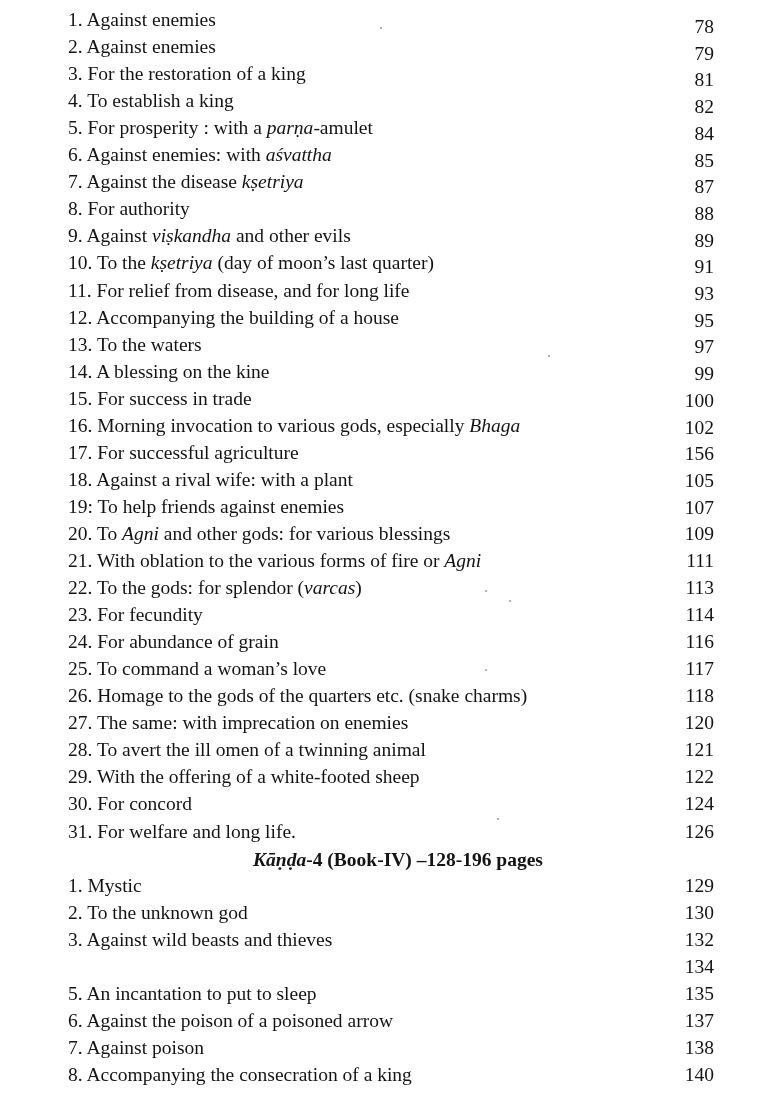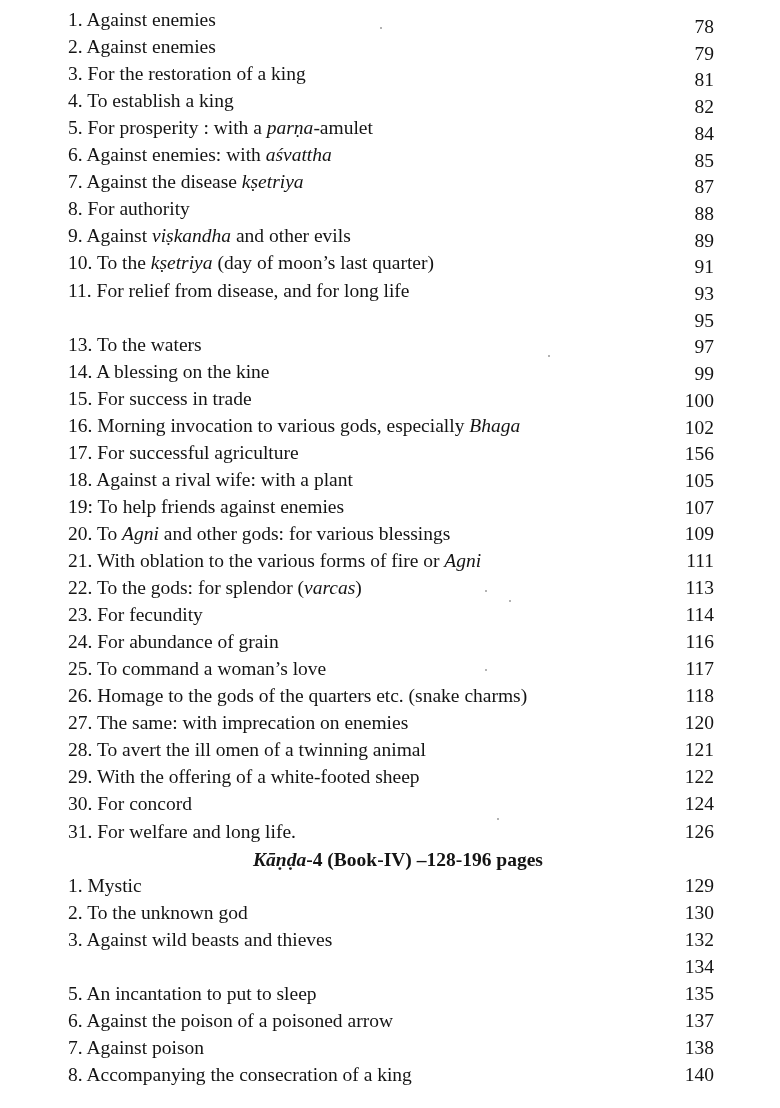--- a/index.html
+++ b/index.html
@@ -106,20 +106,21 @@
       </div>
       <div class="row" style="top: 249.45px;">
         <span class="title"><span>10. </span><span>To the </span><i>kṣetriya</i><span> (day of moon’s last quarter)</span></span>
         <span class="page-num" style="top: 3.85px;">91</span>
       </div>
       <div class="row" style="top: 276.5px;">
         <span class="title"><span>11. </span><span>For relief from disease, and for long life</span></span>
         <span class="page-num" style="top: 3.5px;">93</span>
       </div>
       <div class="row" style="top: 303.55px;">
+        <span class="title"><span>12. </span><span>Accompanying the building of  a house</span></span>
         <span class="page-num" style="top: 3.15px; margin-left: 40px;">95</span>
       </div>
       <div class="row" style="top: 330.6px;">
         <span class="title"><span>13. </span><span>To the waters</span></span>
         <span class="page-num" style="top: 2.8px; text-align: center;">97</span>
       </div>
       <div class="row" style="top: 357.65px;">
         <span class="title"><span>14. </span><span>A blessing on the kine</span></span>
         <span class="page-num" style="top: 2.45px;">99</span>
       </div>

